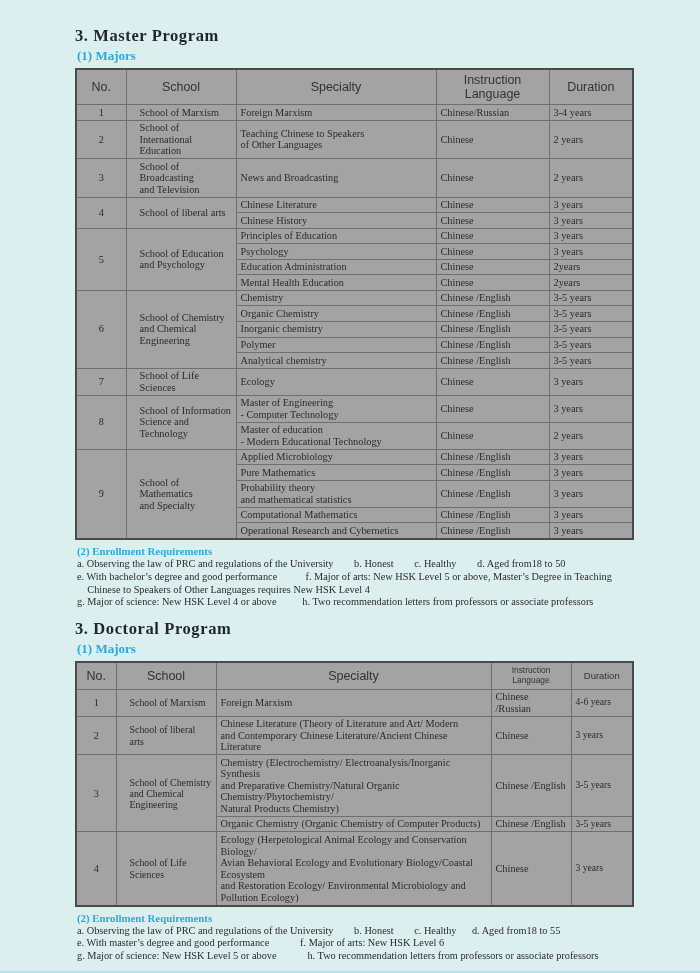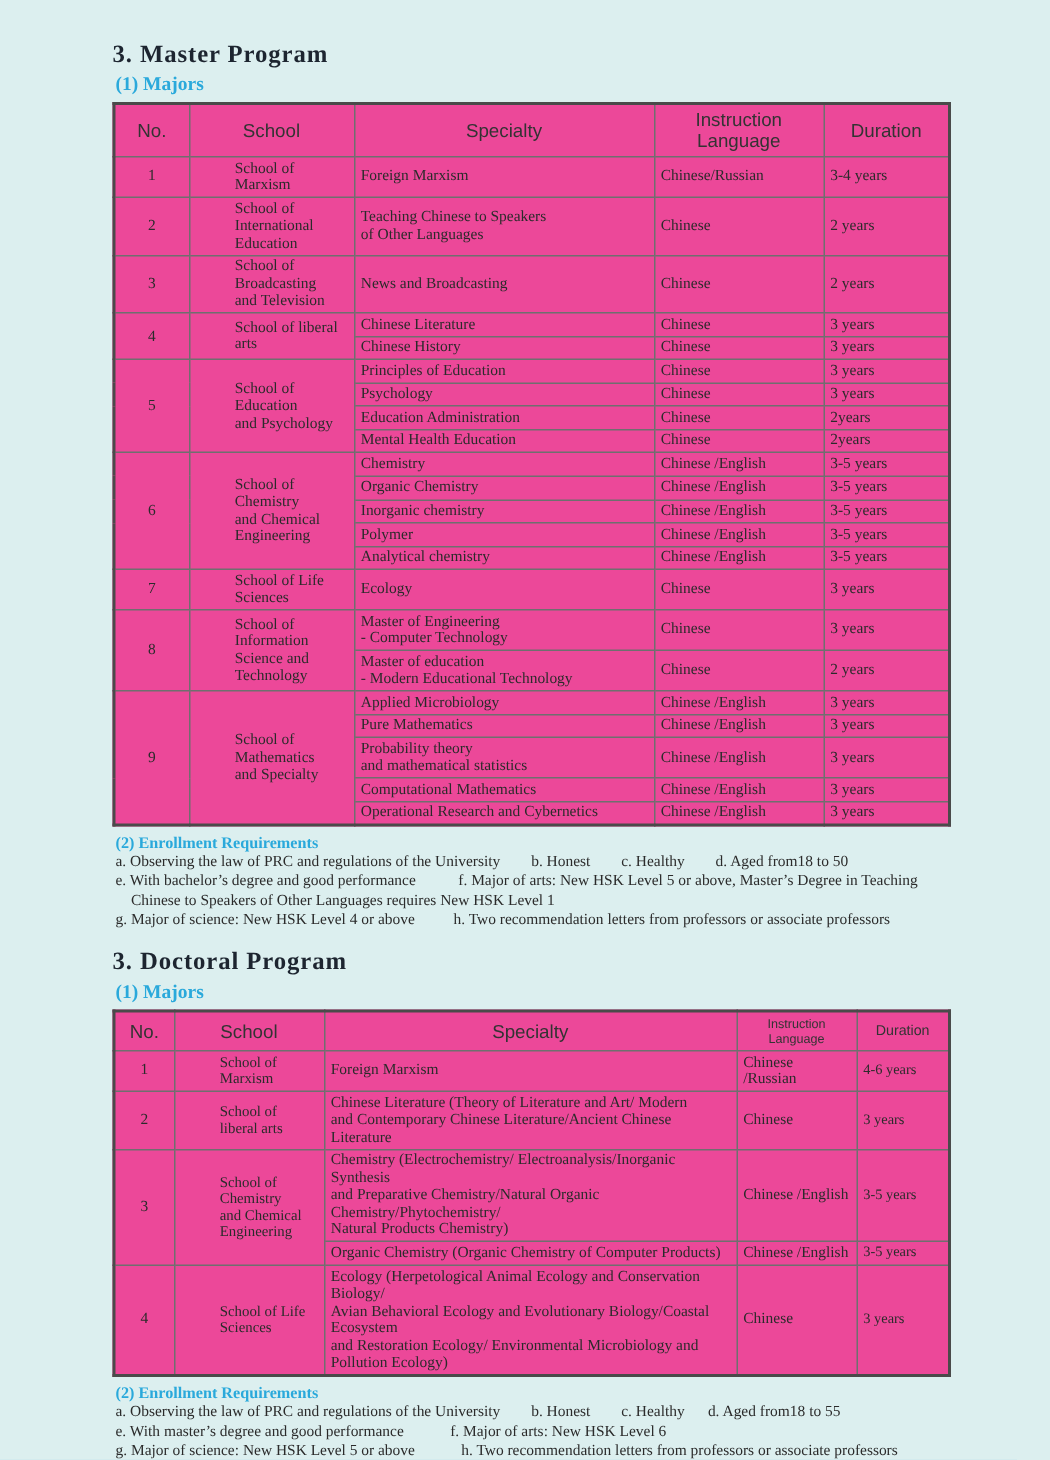--- a/index.html
+++ b/index.html
@@ -4,27 +4,27 @@
 <style>
   html,body{margin:0;padding:0;}
   body{width:700px;height:973px;overflow:hidden;background:#b7e0eb;
        font-family:"Liberation Serif",serif;color:#2b2b2b;}
   .upper{background:#dcefef;padding:26px 68px 8px 75px;}
   .lower{background:#b7e0eb;padding:10px 68px 0 75px;}
 
   .sec-title{font-size:16.5px;font-weight:bold;color:#1d2530;letter-spacing:.6px;margin:0 0 2px 0;}
   .majors{color:#2aa9db;font-size:13px;font-weight:bold;margin:0 0 4px 2px;}
 
-  table.t{border-collapse:collapse;width:557px;table-layout:fixed;border:2px solid #4a4a4a;background:#ec4899;}
+  table.t{border-collapse:collapse;width:557px;table-layout:fixed;border:2px solid #4a4a4a;background:#a3a3a3;}
   .t th,.t td{border:1px solid #6f6f6f;white-space:pre-line;overflow:hidden;vertical-align:middle;}
   .t th{font-family:"Liberation Sans",sans-serif;font-weight:normal;font-size:12.5px;color:#333;
         padding:3px 2px;text-align:center;}
   .t td{font-size:10.3px;line-height:1.12;padding:1.5px 4px;}
   td.no{text-align:center;}
-  td.school{padding-left:30px;}
+  td.school{padding-left:13px;}
   td.sp{}
   td.lang,td.dur{text-align:left;}
   .sm{font-size:8.4px;line-height:1.2;}
   .doc td.school{font-size:9.9px;}
   .doc td.dur{font-size:9.6px;}
   .doc th.smh{font-size:8.4px;line-height:1.15;}
   .doc th.durh{font-size:9.5px;}
 
   .enroll{margin:5px 0 0 2px;}
   .enroll .lbl{color:#2aa9db;font-size:10.8px;font-weight:bold;line-height:1.2;}
@@ -196,21 +196,21 @@
         <td class="lang">Chinese /English</td>
         <td class="dur">3 years</td>
       </tr>
     </tbody>
   </table>
 
   <div class="enroll">
     <div class="lbl">(2) Enrollment Requirements</div>
     <div class="line">a. Observing the law of PRC and regulations of the University        b. Honest        c. Healthy        d. Aged from18 to 50</div>
     <div class="line">e. With bachelor’s degree and good performance           f. Major of arts: New HSK Level 5 or above, Master’s Degree in Teaching</div>
-    <div class="line">    Chinese to Speakers of Other Languages requires New HSK Level 1</div>
+    <div class="line">    Chinese to Speakers of Other Languages requires New HSK Level 4</div>
     <div class="line">g. Major of science: New HSK Level 4 or above          h. Two recommendation letters from professors or associate professors</div>
   </div>
 
   <div class="gap"></div>
 
   <div class="sec-title">3. Doctoral Program</div>
   <div class="majors">(1) Majors</div>
 
   <table class="t doc">
     <colgroup>

